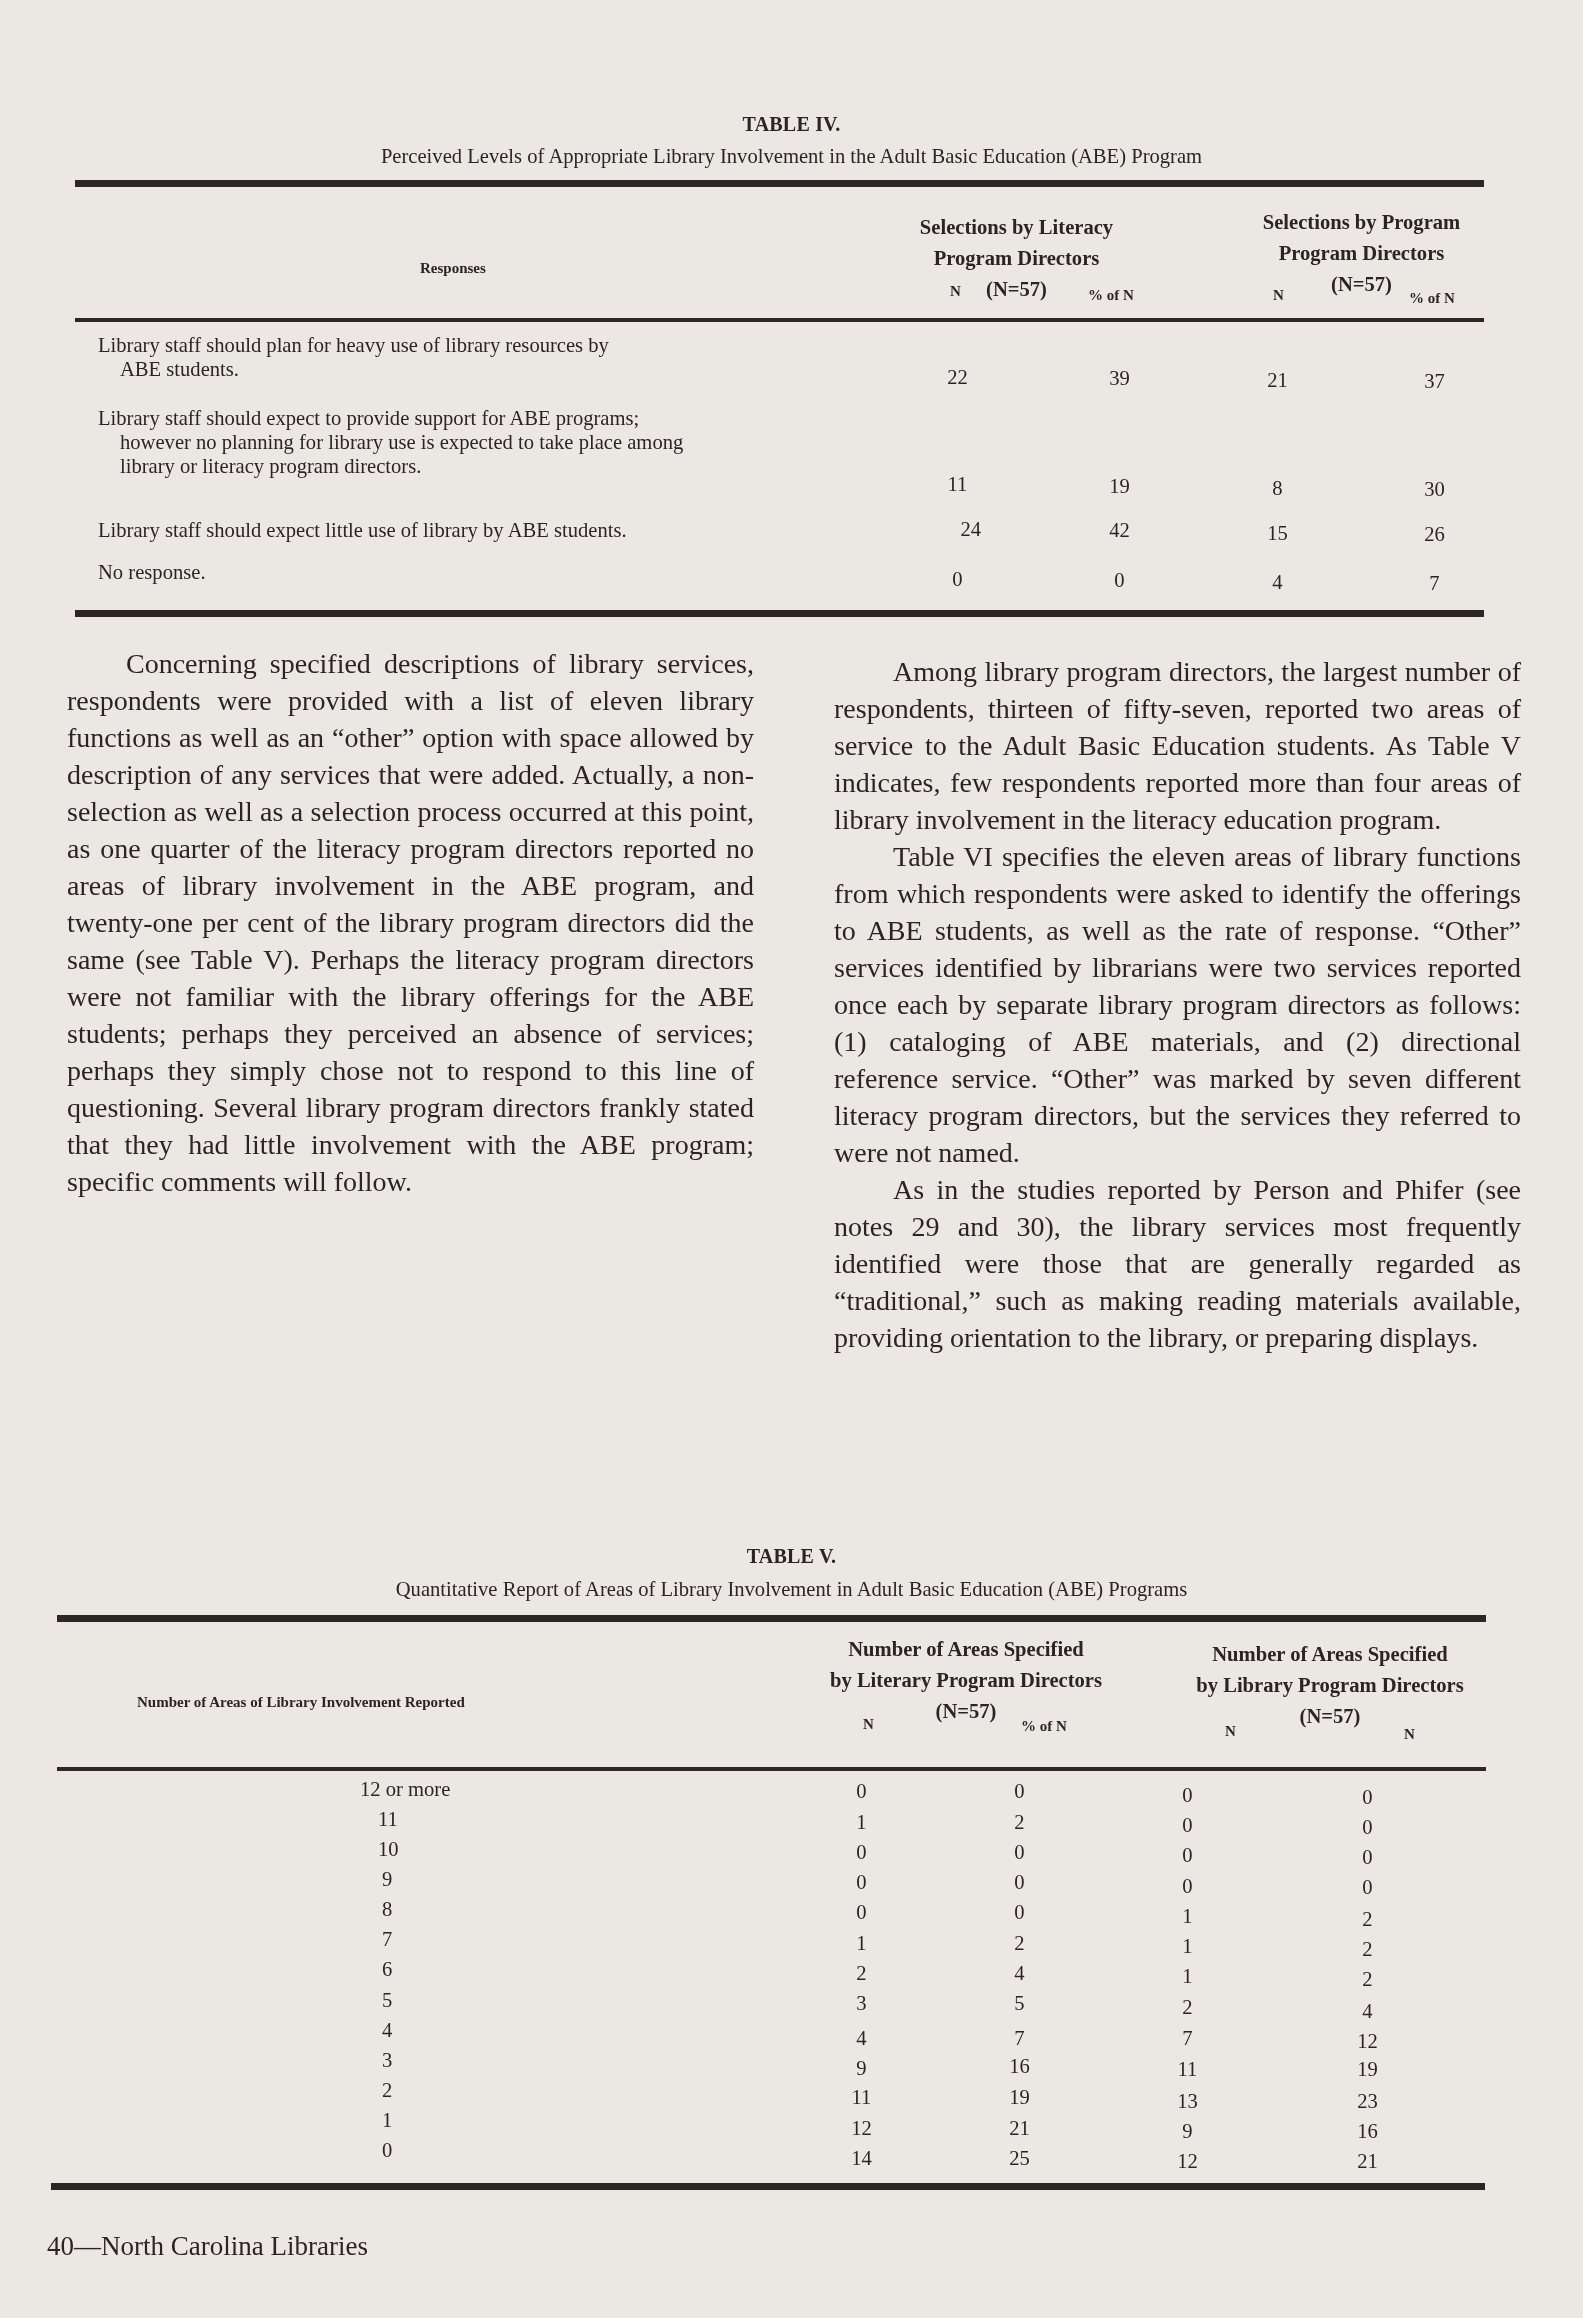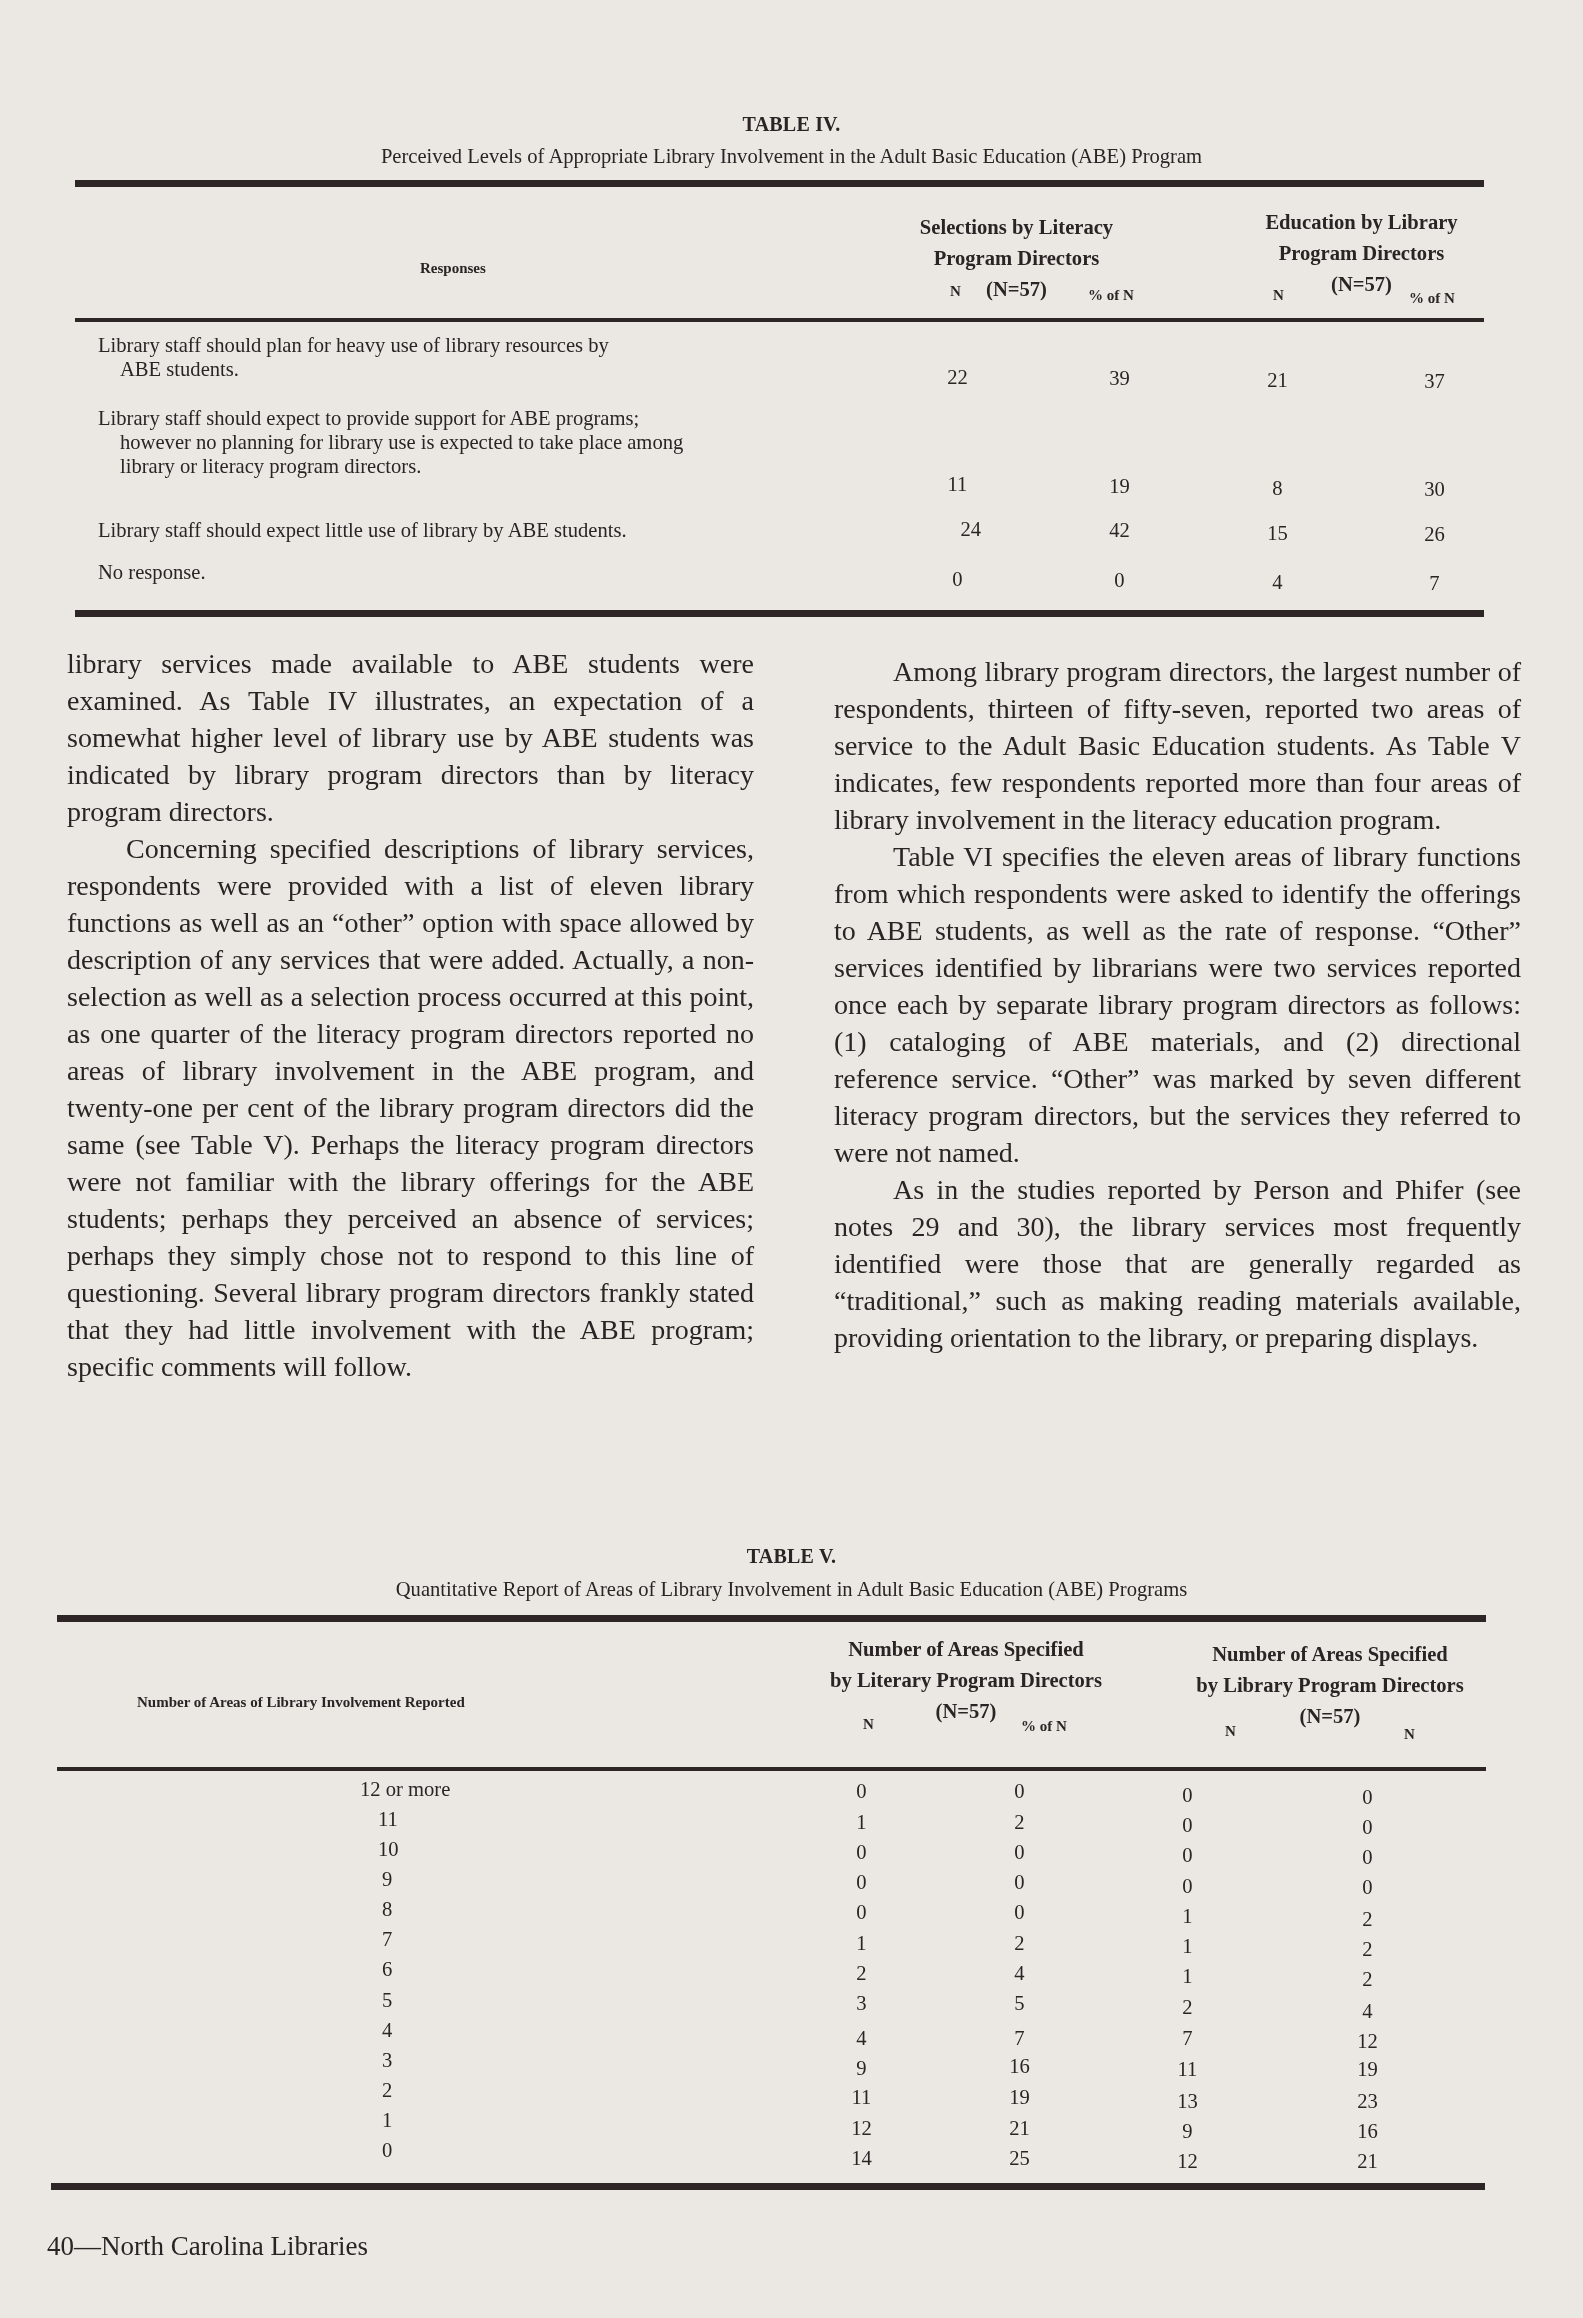--- a/index.html
+++ b/index.html
@@ -38,21 +38,21 @@
 
   <div class="hdr" style="left:898px;width:237px;top:212px;">
     <div>Selections by Literacy</div>
     <div>Program Directors</div>
     <div>(N=57)</div>
   </div>
   <div class="hdr-small" style="left:950px;top:283px;">N</div>
   <div class="hdr-small" style="left:1088px;top:287px;">% of N</div>
 
   <div class="hdr" style="left:1235px;width:253px;top:207px;">
-    <div>Education by Library</div>
+    <div>Selections by Program</div>
     <div>Program Directors</div>
     <div>(N=57)</div>
   </div>
   <div class="hdr-small" style="left:1273px;top:287px;">N</div>
   <div class="hdr-small" style="left:1409px;top:290px;">% of N</div>
 
   <div class="rule-mid" style="left:75px;width:1409px;top:318px;"></div>
 
   <div class="resp" style="left:98px;top:333px;">
     <div>Library staff should plan for heavy use of library resources by</div>
@@ -86,21 +86,20 @@
   </div>
   <div class="num" style="left:934px;top:568px;">0</div>
   <div class="num" style="left:1096px;top:569px;">0</div>
   <div class="num" style="left:1254px;top:571px;">4</div>
   <div class="num" style="left:1411px;top:572px;">7</div>
 
   <div class="rule-thick" style="left:75px;width:1409px;top:610px;"></div>
 </div>
 
 <div class="col" style="left:67px;top:645px;width:687px;">
-  <p>library services made available to ABE students were examined. As Table IV illustrates, an expectation of a somewhat higher level of library use by ABE students was indicated by library program directors than by literacy program directors.</p>
   <p class="indent">Concerning specified descriptions of library services, respondents were provided with a list of eleven library functions as well as an “other” option with space allowed by description of any services that were added. Actually, a non-selection as well as a selection process occurred at this point, as one quarter of the literacy program directors reported no areas of library involvement in the ABE program, and twenty-one per cent of the library program directors did the same (see Table V). Perhaps the literacy program directors were not familiar with the library offerings for the ABE students; perhaps they perceived an absence of services; perhaps they simply chose not to respond to this line of questioning. Several library program directors frankly stated that they had little involvement with the ABE program; specific comments will follow.</p>
 </div>
 
 <div class="col" style="left:834px;top:653px;width:687px;">
   <p class="indent">Among library program directors, the largest number of respondents, thirteen of fifty-seven, reported two areas of service to the Adult Basic Education students. As Table V indicates, few respondents reported more than four areas of library involvement in the literacy education program.</p>
   <p class="indent">Table VI specifies the eleven areas of library functions from which respondents were asked to identify the offerings to ABE students, as well as the rate of response. “Other” services identified by librarians were two services reported once each by separate library program directors as follows: (1) cataloging of ABE materials, and (2) directional reference service. “Other” was marked by seven different literacy program directors, but the services they referred to were not named.</p>
   <p class="indent">As in the studies reported by Person and Phifer (see notes 29 and 30), the library services most frequently identified were those that are generally regarded as “traditional,” such as making reading materials available, providing orientation to the library, or preparing displays.</p>
 </div>
 
 <div>

